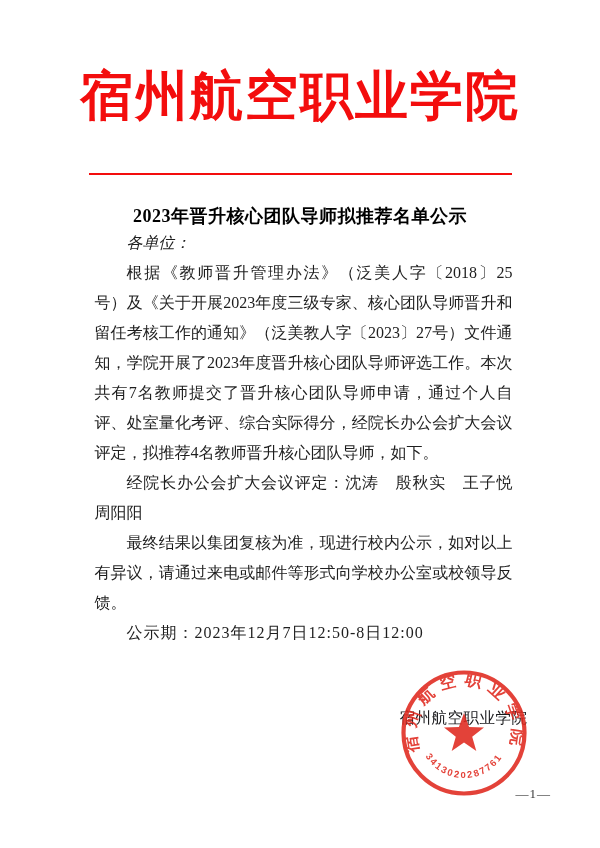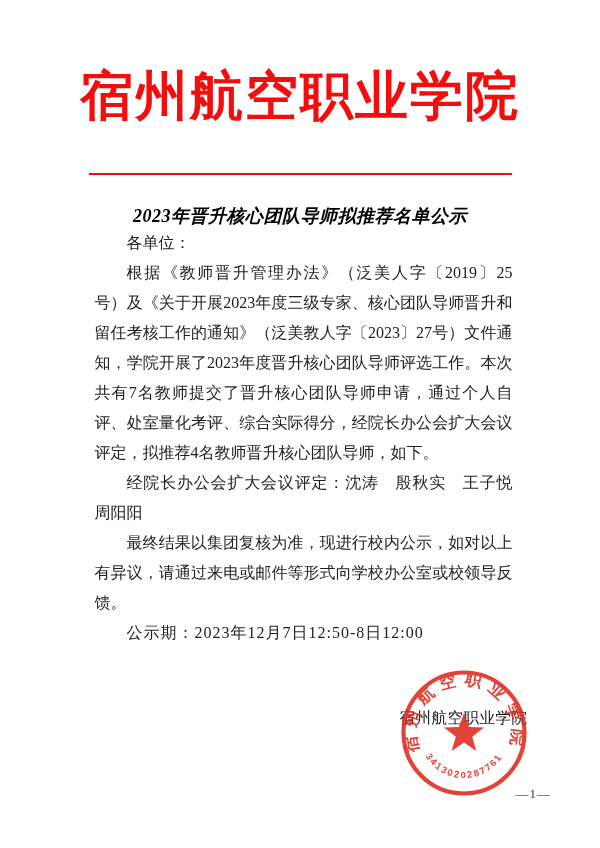--- a/index.html
+++ b/index.html
@@ -29,30 +29,29 @@
     border-top: 2.5px solid #f30d0d;
     height: 0;
   }
   .notice-title {
     margin-top: 29px;
     text-align: center;
     font-size: 18px;
     font-weight: bold;
     color: #000000;
     letter-spacing: 0.5px;
-    font-style: italic;
   }
   .body-text {
     padding: 0 72px 0 79px;
     font-size: 16px;
     line-height: 30px;
     text-align: justify;
     text-justify: inter-ideograph;
   }
-  .salutation { margin-top: 22px; }
+  .salutation { margin-top: 22px; font-style: italic; }
   .para { margin: 0; text-indent: 2em; }
   .contact-line { margin: 0; padding-left: 2em; letter-spacing: 1px; }
   .signature {
     position: absolute;
     left: 373px;
     top: 708px;
     width: 150px;
     text-align: center;
     color: #17171a;
   }
@@ -82,21 +81,21 @@
 <div class="page">
 
   <div class="letterhead">宿州航空职业学院</div>
 
   <hr class="rule">
 
   <div class="notice-title">2023年晋升核心团队导师拟推荐名单公示</div>
 
   <div class="body-text">
     <p class="para salutation">各单位：</p>
-    <p class="para">根据《教师晋升管理办法》（泛美人字〔2019〕25 号）及《关于开展2023年度三级专家、核心团队导师晋升和留任考核工作的通知》（泛美教人字〔2023〕27号）文件通知，学院开展了2023年度晋升核心团队导师评选工作。本次共有7名教师提交了晋升核心团队导师申请，通过个人自评、处室量化考评、综合实际得分，经院长办公会扩大会议评定，拟推荐4名教师晋升核心团队导师，如下。</p>
+    <p class="para">根据《教师晋升管理办法》（泛美人字〔2018〕25 号）及《关于开展2023年度三级专家、核心团队导师晋升和留任考核工作的通知》（泛美教人字〔2023〕27号）文件通知，学院开展了2023年度晋升核心团队导师评选工作。本次共有7名教师提交了晋升核心团队导师申请，通过个人自评、处室量化考评、综合实际得分，经院长办公会扩大会议评定，拟推荐4名教师晋升核心团队导师，如下。</p>
     <p class="para">经院长办公会扩大会议评定：沈涛　殷秋实　王子悦　周阳阳</p>
     <p class="para">最终结果以集团复核为准，现进行校内公示，如对以上有异议，请通过来电或邮件等形式向学校办公室或校领导反馈。</p>
     <p class="contact-line">公示期：2023年12月7日12:50-8日12:00</p>
   </div>
 
   <div class="signature">
     <div class="org">宿州航空职业学院</div>
   </div>
 
   <svg class="seal" viewBox="0 0 130 130">

